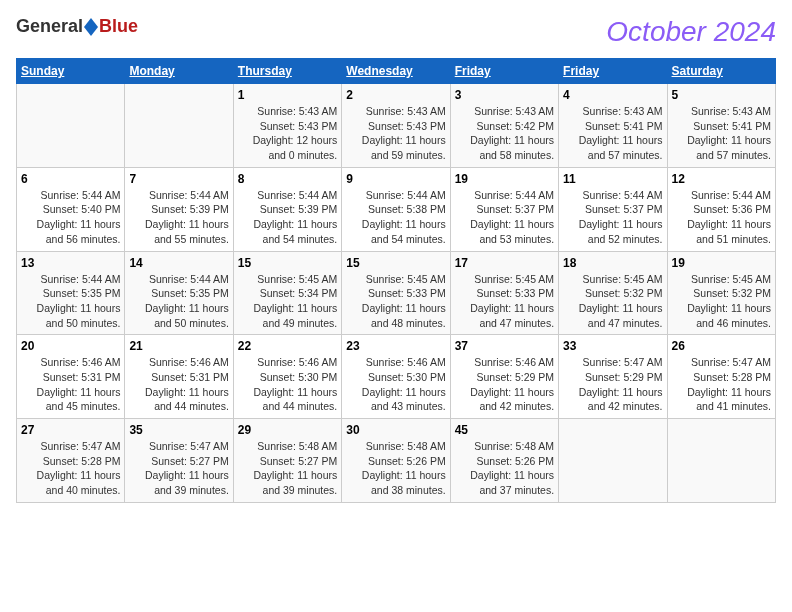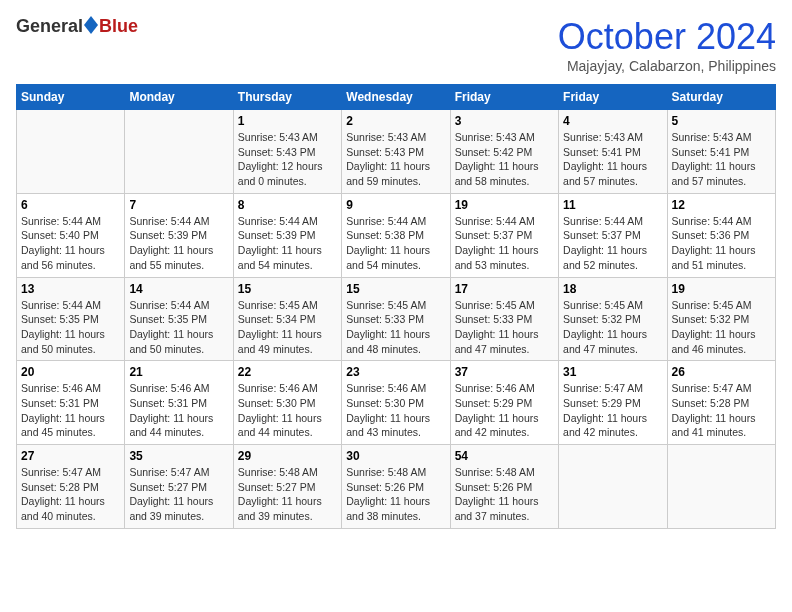--- a/index.html
+++ b/index.html
@@ -16,58 +16,60 @@
       align-items: flex-start;
       margin-bottom: 10px;
     }
     .logo {
       display: flex;
       flex-direction: column;
       align-items: flex-start;
     }
     .logo-text {
       display: flex;
-      align-items: flex-start;
+      align-items: center;
       font-size: 18px;
       font-weight: bold;
       color: #333;
     }
     .logo-general { color: #333; font-weight: bold; }
     .logo-blue { color: #b91c1c; font-weight: bold; }
     .logo-icon {
       width: 14px;
       height: 18px;
       margin-left: 1px;
       margin-right: 1px;
     }
     .title-area {
       text-align: right;
     }
     .month-title {
-      font-size: 36px;
+      font-size: 28px;
       font-weight: normal;
-      color: #1d4ed8;
+      color: #8b5cf6;
+      font-style: italic;
     }
     .location {
       font-size: 14px;
       color: #555;
     }
     table {
       width: 100%;
       border-collapse: collapse;
       font-size: 11px;
     }
     thead tr th {
       background: #1565c0;
       color: #fff;
       padding: 5px 4px;
       text-align: left;
       font-size: 12px;
       font-weight: bold;
       border: 1px solid #1565c0;
+      text-decoration: underline;
     }
     tbody tr td {
       border: 1px solid #ccc;
       vertical-align: top;
       padding: 4px;
       width: 108px;
       min-height: 80px;
       height: 80px;
     }
     tbody tr:nth-child(odd) td {
@@ -79,41 +81,41 @@
     .day-num {
       font-weight: bold;
       font-size: 12px;
       margin-bottom: 2px;
       display: block;
     }
     .day-info {
       font-size: 10.5px;
       color: #333;
       line-height: 1.4;
+      text-align: right;
     }
     .empty-cell {
       background: #f9f9f9;
     }
   </style>
 </head>
 <body>
 
 <div class="header">
   <div class="logo">
     <div class="logo-text">
       <span class="logo-general">General</span>
       <svg class="logo-icon" viewBox="0 0 14 18" xmlns="http://www.w3.org/2000/svg">
         <polygon points="7,0 14,9 7,18 0,9" fill="#1565c0"></polygon>
       </svg>
       <span class="logo-blue">Blue</span>
     </div>
   </div>
   <div class="title-area">
     <div class="month-title">October 2024</div>
-    <div class="location">Majayjay, Calabarzon, Philippines</div>
   </div>
 </div>
 
 <table>
   <thead>
     <tr id="header-row">
     <th>Sunday</th>
         <th>Monday</th>
         <th>Thursday</th>
         <th>Wednesday</th>
@@ -222,21 +224,21 @@
         </td>
         <td>
           <span class="day-num">23</span>
           <div class="day-info">Sunrise: 5:46 AM<br>Sunset: 5:30 PM<br>Daylight: 11 hours<br>and 43 minutes.</div>
         </td>
         <td>
           <span class="day-num">37</span>
           <div class="day-info">Sunrise: 5:46 AM<br>Sunset: 5:29 PM<br>Daylight: 11 hours<br>and 42 minutes.</div>
         </td>
         <td>
-          <span class="day-num">31</span>
+          <span class="day-num">33</span>
           <div class="day-info">Sunrise: 5:47 AM<br>Sunset: 5:29 PM<br>Daylight: 11 hours<br>and 42 minutes.</div>
         </td>
         <td>
           <span class="day-num">26</span>
           <div class="day-info">Sunrise: 5:47 AM<br>Sunset: 5:28 PM<br>Daylight: 11 hours<br>and 41 minutes.</div>
         </td>
       </tr>
       <tr>
         <td>
           <span class="day-num">27</span>
@@ -248,20 +250,20 @@
         </td>
         <td>
           <span class="day-num">29</span>
           <div class="day-info">Sunrise: 5:48 AM<br>Sunset: 5:27 PM<br>Daylight: 11 hours<br>and 39 minutes.</div>
         </td>
         <td>
           <span class="day-num">30</span>
           <div class="day-info">Sunrise: 5:48 AM<br>Sunset: 5:26 PM<br>Daylight: 11 hours<br>and 38 minutes.</div>
         </td>
         <td>
-          <span class="day-num">54</span>
+          <span class="day-num">45</span>
           <div class="day-info">Sunrise: 5:48 AM<br>Sunset: 5:26 PM<br>Daylight: 11 hours<br>and 37 minutes.</div>
         </td>
         <td class="empty-cell"></td>
         <td class="empty-cell"></td>
       </tr>
     </tbody>
 </table>
 
 </body></html>

